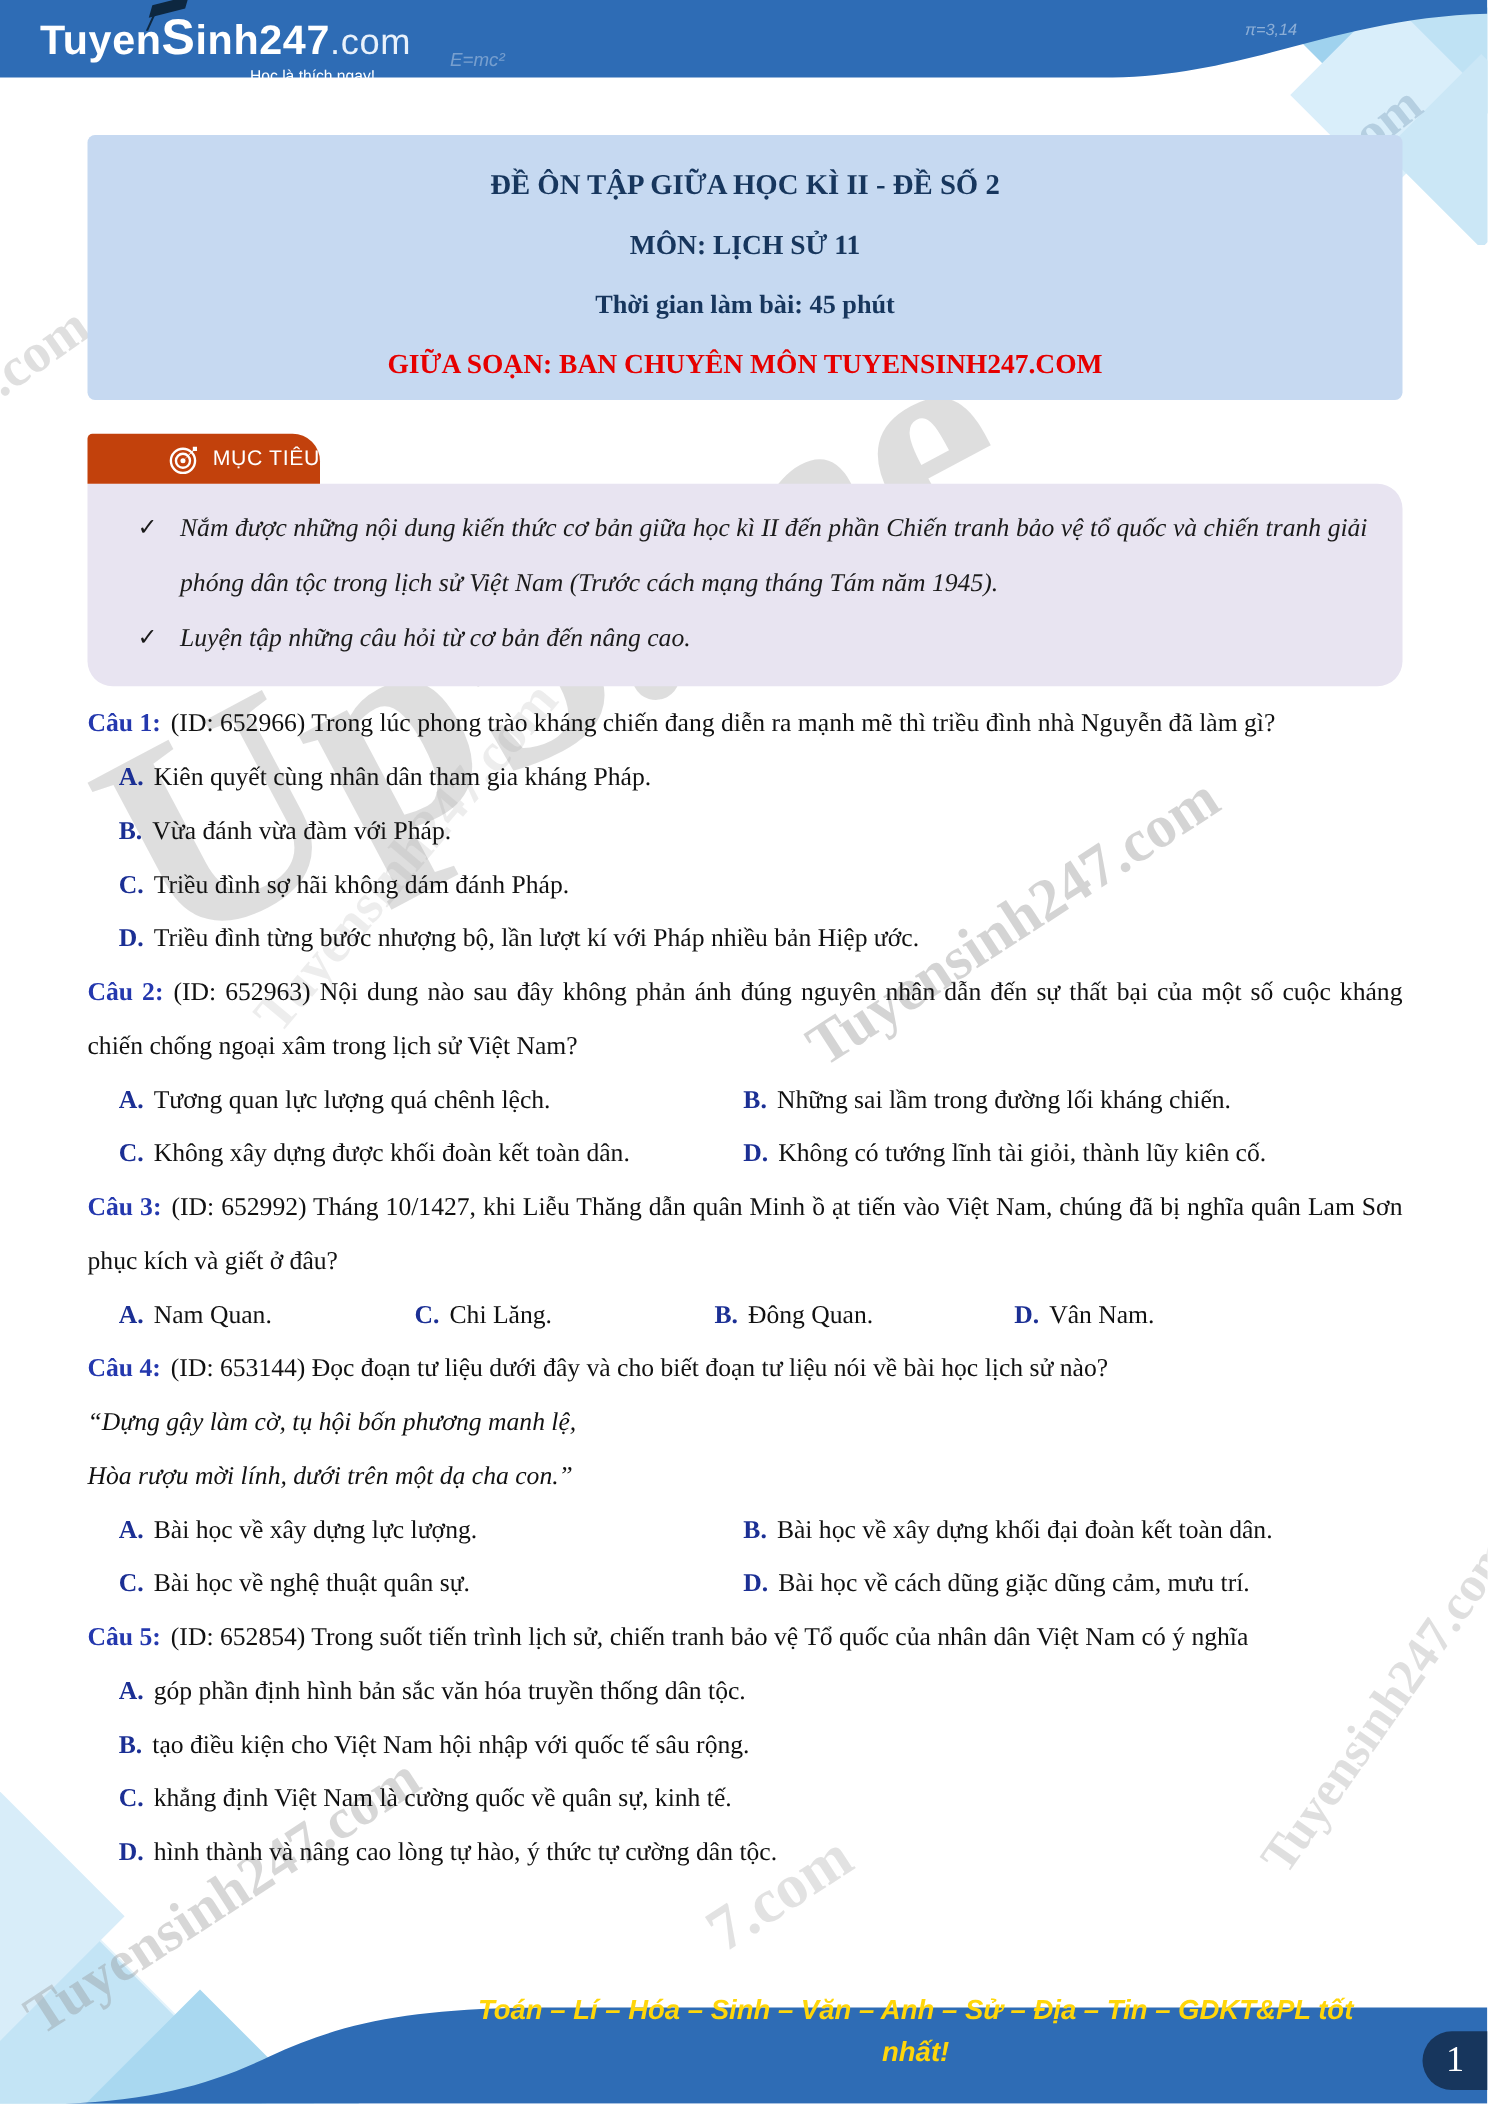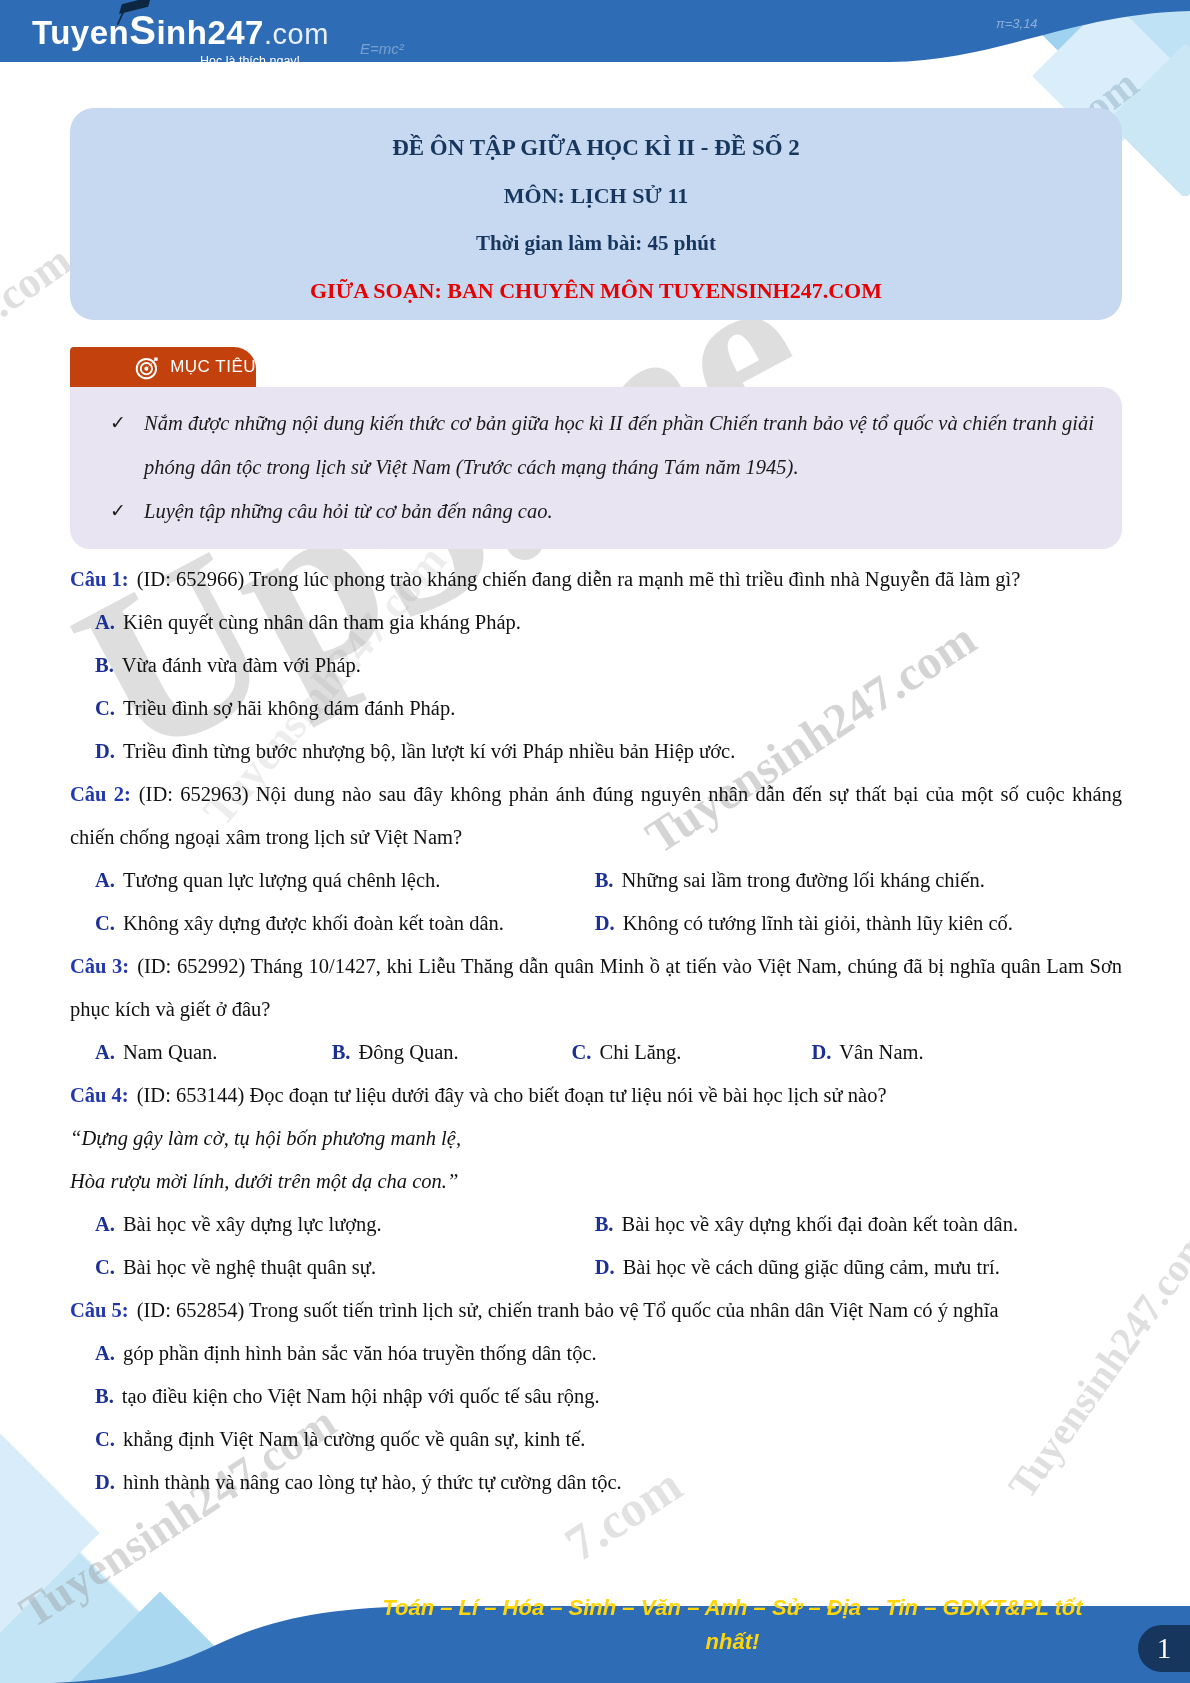--- a/index.html
+++ b/index.html
@@ -39,21 +39,21 @@
   .logo-rule{width:160px;height:2px;background:#fff;margin-right:8px;}
   .tagline{font-size:12.5px;color:#fff;}
   .doodle{position:absolute;color:rgba(255,255,255,.35);font-family:"Liberation Sans","DejaVu Sans",sans-serif;z-index:4;font-style:italic;}
   .doodle-emc{left:360px;top:40px;font-size:15px;}
   .doodle-pi{left:996px;top:16px;font-size:13px;color:rgba(255,255,255,.45);}
 
   
   .content{position:absolute;left:70px;width:1052px;top:108px;z-index:2;}
 
   .title-box{
-    background:#c6d9f1;border-radius:24px;height:212px;box-sizing:border-box;
+    background:#c6d9f1;border-radius:6px;height:212px;box-sizing:border-box;
     padding-top:16px;text-align:center;color:#17365d;
   }
   .title-box .t1{font-weight:bold;font-size:23px;line-height:48px;}
   .title-box .t2{font-weight:bold;font-size:22px;line-height:48px;}
   .title-box .t3{font-weight:bold;font-size:21px;line-height:47px;}
   .title-box .t4{font-weight:bold;font-size:22px;line-height:48px;color:#e60000;}
 
   .objective-badge{
     margin-top:27px;width:186px;height:40px;background:#c2410c;color:#fff;
     border-radius:4px 22px 0 0;display:flex;align-items:center;gap:9px;
@@ -186,22 +186,22 @@
         <div class="opt"><b class="opt-letter">B.</b><span>Những sai lầm trong đường lối kháng chiến.</span></div>
         <div class="opt"><b class="opt-letter">C.</b><span>Không xây dựng được khối đoàn kết toàn dân.</span></div>
         <div class="opt"><b class="opt-letter">D.</b><span>Không có tướng lĩnh tài giỏi, thành lũy kiên cố.</span></div>
       </div>
     </div>
 
     <div class="question">
       <p class="q-text"><b class="q-label">Câu 3:</b><span>(ID: 652992) Tháng 10/1427, khi Liễu Thăng dẫn quân Minh ồ ạt tiến vào Việt Nam, chúng đã bị nghĩa quân Lam Sơn phục kích và giết ở đâu?</span></p>
       <div class="opts opts-4">
         <div class="opt"><b class="opt-letter">A.</b><span>Nam Quan.</span></div>
+        <div class="opt"><b class="opt-letter">C.</b><span>Chi Lăng.</span></div>
         <div class="opt"><b class="opt-letter">B.</b><span>Đông Quan.</span></div>
-        <div class="opt"><b class="opt-letter">C.</b><span>Chi Lăng.</span></div>
         <div class="opt"><b class="opt-letter">D.</b><span>Vân Nam.</span></div>
       </div>
     </div>
 
     <div class="question">
       <p class="q-text"><b class="q-label">Câu 4:</b><span>(ID: 653144) Đọc đoạn tư liệu dưới đây và cho biết đoạn tư liệu nói về bài học lịch sử nào?</span></p>
       <p class="quote">“Dựng gậy làm cờ, tụ hội bốn phương manh lệ,</p>
       <p class="quote">Hòa rượu mời lính, dưới trên một dạ cha con.”</p>
       <div class="opts opts-2">
         <div class="opt"><b class="opt-letter">A.</b><span>Bài học về xây dựng lực lượng.</span></div>

